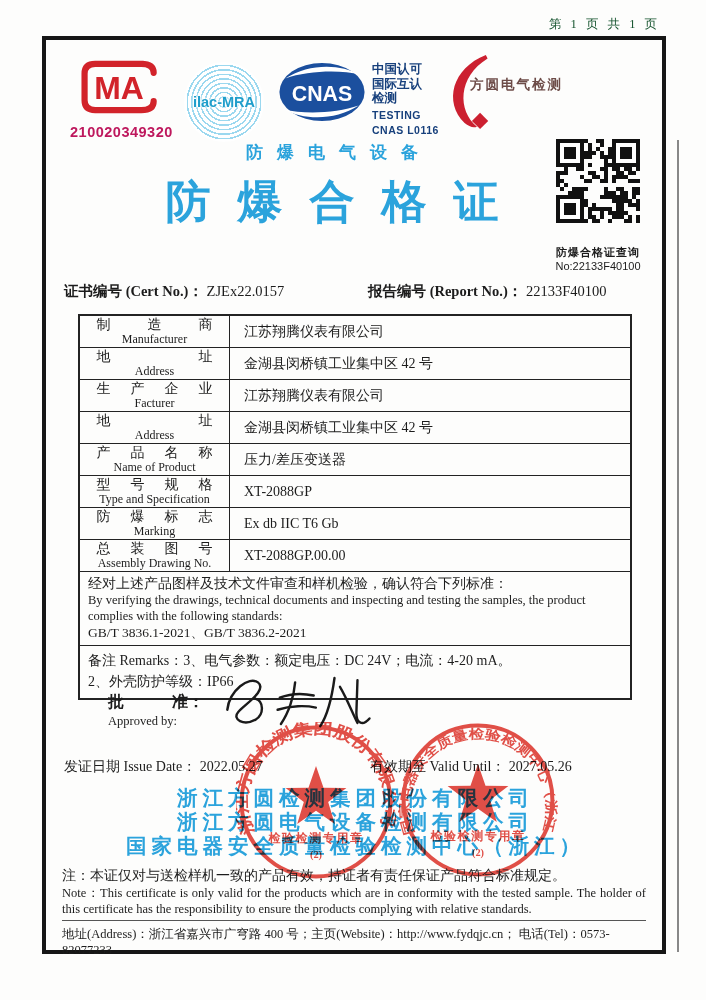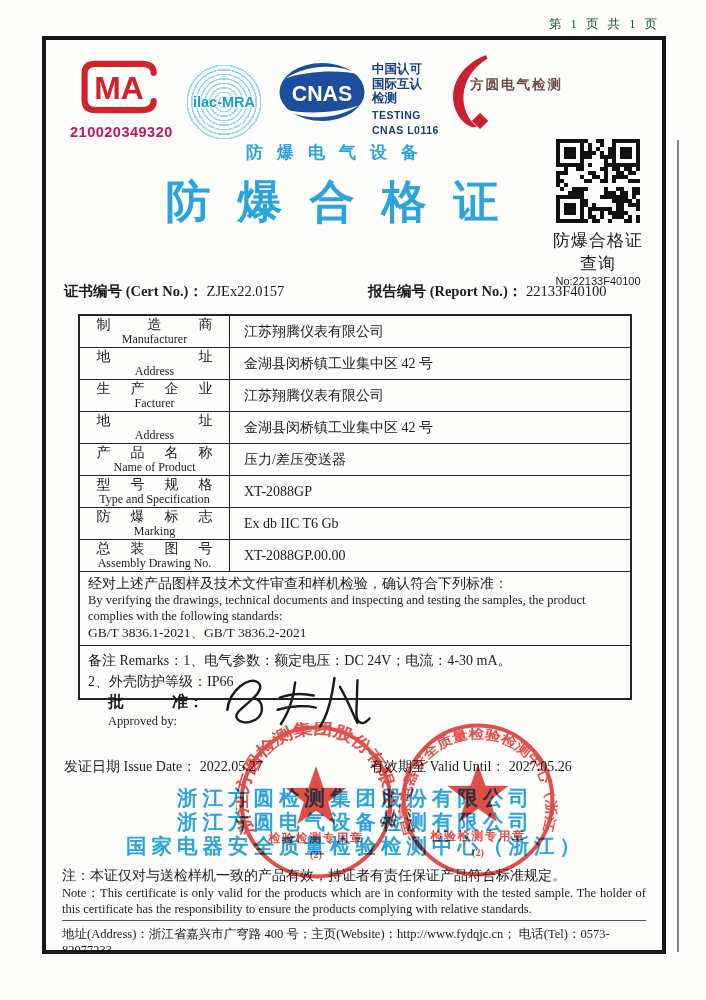--- a/index.html
+++ b/index.html
@@ -34,21 +34,21 @@
   .title-block { left:42px; top:141px; width:580px; text-align:center;
     font-family:"Liberation Sans","DejaVu Sans",sans-serif; color:#2ba3dc; }
   .t-cn-sub { font-size:17px; font-weight:bold; letter-spacing:14px; padding-left:14px; }
   .t-en-sub { font-size:13px; font-weight:bold; margin-top:2px; }
   .t-cn-main { font-size:45px; font-weight:bold; letter-spacing:27px; padding-left:27px; margin-top:8px; }
   .t-en-main { font-size:22px; font-weight:600; letter-spacing:1px; margin-top:6px; }
 
   
   .qr-block { left:551px; top:139px; width:94px; text-align:center;
     font-family:"Liberation Sans","DejaVu Sans",sans-serif; }
-  .qr-caption { font-size:17px; font-weight:normal; letter-spacing:1px; margin-top:2px; }
+  .qr-caption { font-size:11px; font-weight:bold; letter-spacing:1px; margin-top:18px; }
   .qr-number { font-size:11px; }
 
   
   .cert-row { top:282px; left:64px; width:580px; font-size:14.5px; }
   .cert-row b { font-weight:bold; }
   .cert-left { position:absolute; left:0; top:0; }
   .cert-right { position:absolute; left:304px; top:0; }
 
   
   .spec-table { left:78px; top:314px; width:554px; border:2px solid #232323; }
@@ -356,21 +356,21 @@
         <div class="en">Assembly Drawing No.</div>
       </div>
     <div class="cell-value">XT-2088GP.00.00</div>
   </div>
   <div class="stmt">
     <div class="cn">经对上述产品图样及技术文件审查和样机检验，确认符合下列标准：</div>
     <div class="en">By verifying the drawings, technical documents and inspecting and testing the samples, the product complies with the following standards:</div>
     <div class="std">GB/T 3836.1-2021、GB/T 3836.2-2021</div>
   </div>
   <div class="rmk">
-    <div>备注 Remarks：1、电气参数：额定电压：DC 24V；电流：4-30 mA。</div>
+    <div>备注 Remarks：3、电气参数：额定电压：DC 24V；电流：4-20 mA。</div>
     <div>2、外壳防护等级：IP66</div>
   </div>
 </div>
 
 <div class="abs approve-cn">批　　　准：</div>
 <div class="abs approve-en">Approved by:</div>
 <svg class="abs signature" width="175" height="70" viewBox="0 0 160 60">
   <g fill="none" stroke="#1a1a1a" stroke-width="2.2" stroke-linecap="round">
     <path d="M 14,38 C 16,20 34,7 42,13 C 51,20 30,33 24,40 C 18,47 29,53 40,47 C 48,42 47,30 40,28"></path>
     <path d="M 62,27 C 72,23 84,23 93,25"></path>

